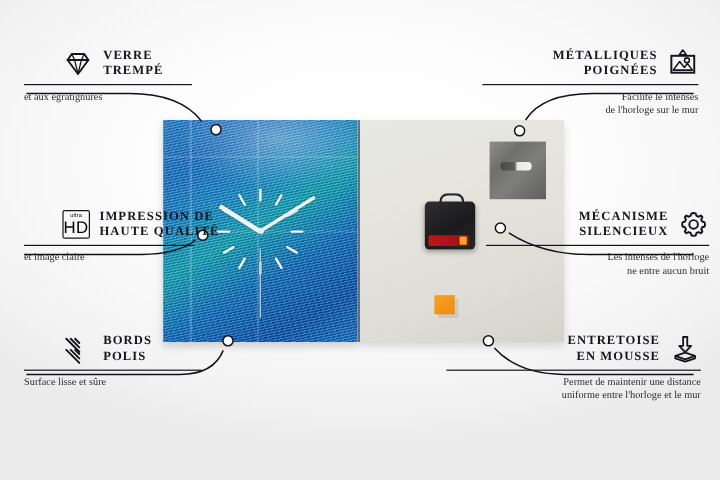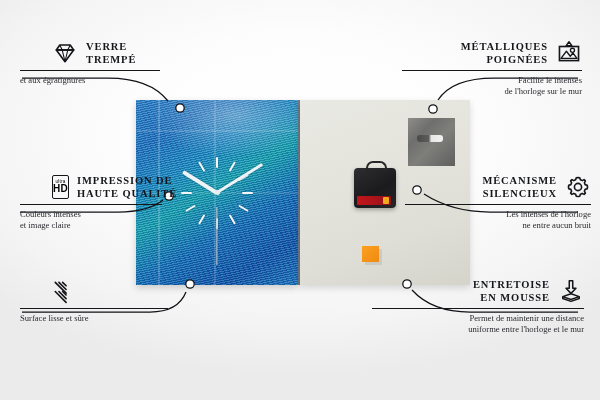--- a/index.html
+++ b/index.html
@@ -103,21 +103,21 @@
   .right .head{justify-content:flex-end;}
   .right .title,.right .sub{text-align:right;}
   .ico{width:26px;height:26px;flex:0 0 26px;display:block;}
   svg.ico{stroke:#15161a;fill:none;}
   .hdbox{
     width:26px;height:22px;border:1.6px solid #15161a;border-radius:2px;
     display:flex;flex-direction:column;align-items:center;justify-content:center;
     font-family:"Liberation Sans",sans-serif;line-height:1;
   }
   .hdbox .u{font-size:4.6px;letter-spacing:.2px;}
-  .hdbox .h{font-size:10px;font-weight:bold;letter-spacing:.3px;}
+  .hdbox .h{font-size:14px;font-weight:normal;letter-spacing:.3px;}
   svg.leaders{position:absolute;left:0;top:0;width:600px;height:400px;pointer-events:none;}
   svg.leaders path{fill:none;stroke:#111216;stroke-width:1.25;}
   svg.leaders circle{fill:#ffffff;stroke:#111216;stroke-width:1.25;}
 </style>
 </head>
 <body>
 
 <div id="stage">
 
   <div class="product">
@@ -223,30 +223,33 @@
       <div class="hdbox">
         <span class="u">ultra</span>
         <span class="h">HD</span>
       </div>
       <div>
         <div class="title">IMPRESSION DE</div>
         <div class="title">HAUTE QUALITÉ</div>
       </div>
     </div>
     <div class="rule"></div>
-    <div class="sub">Couleurs intenses</div>
     <div class="sub">et image claire</div>
   </div>
 
   <div class="callout left" style="left:20px;top:278px;width:148px;">
     <div class="head">
       <svg class="ico" viewBox="0 0 24 24">
         <path d="M3 4 L13 14 M6.4 4 L13 10.6 M9.8 4 L13 7.2" stroke-width="1.5" stroke-linecap="round"></path>
         <path d="M3 12.5 L13 22.5 M6.4 12.5 L13 19.1 M9.8 12.5 L13 15.7" stroke-width="1.5" stroke-linecap="round"></path>
       </svg>
+      <div>
+        <div class="title">BORDS</div>
+        <div class="title">POLIS</div>
+      </div>
     </div>
     <div class="rule"></div>
     <div class="sub">Surface lisse et sûre</div>
   </div>
 
   <div class="callout right" style="right:18px;top:40px;width:180px;">
     <div class="head">
       <div style="text-align:right">
         <div class="title">MÉTALLIQUES</div>
         <div class="title">POIGNÉES</div>

